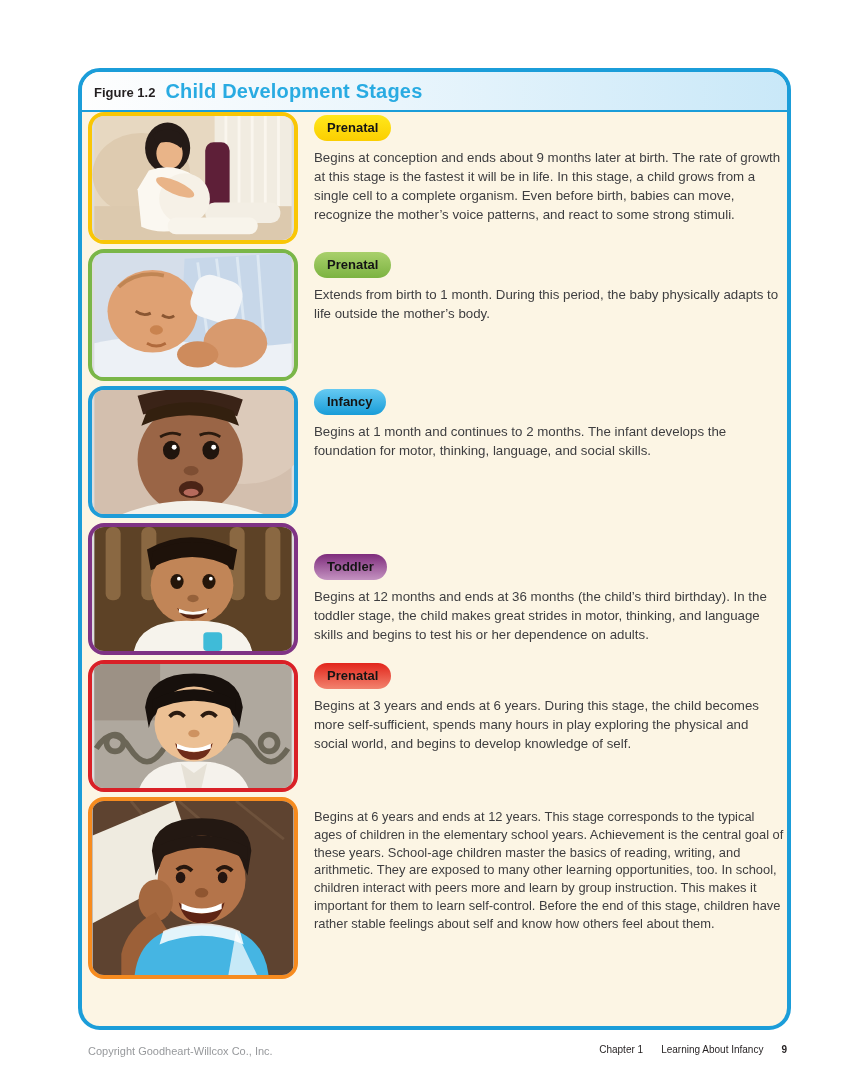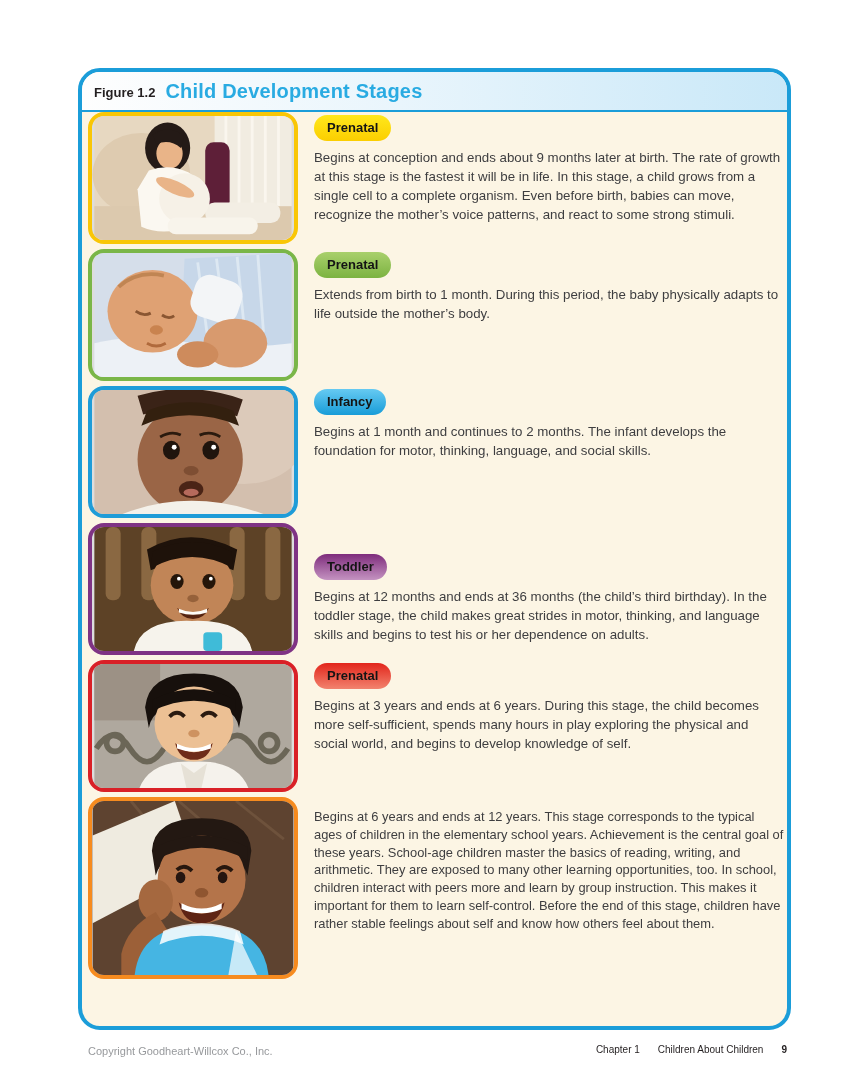--- a/index.html
+++ b/index.html
@@ -258,15 +258,15 @@
         <p class="desc">Begins at 6 years and ends at 12 years. This stage corresponds to the typical ages of children in the elementary school years. Achievement is the central goal of these years. School-age children master the basics of reading, writing, and arithmetic. They are exposed to many other learning opportunities, too. In school, children interact with peers more and learn by group instruction. This makes it important for them to learn self-control. Before the end of this stage, children have rather stable feelings about self and know how others feel about them.</p>
       </div>
     </div>
 
   </div>
 </div>
 
 <div class="footer-copyright">Copyright Goodheart-Willcox Co., Inc.</div>
 <div class="footer-right">
   <span>Chapter 1</span>
-  <span>Children About Children</span>
+  <span>Learning About Infancy</span>
   <span class="footer-page-number">9</span>
 </div>
 
 </body></html>

